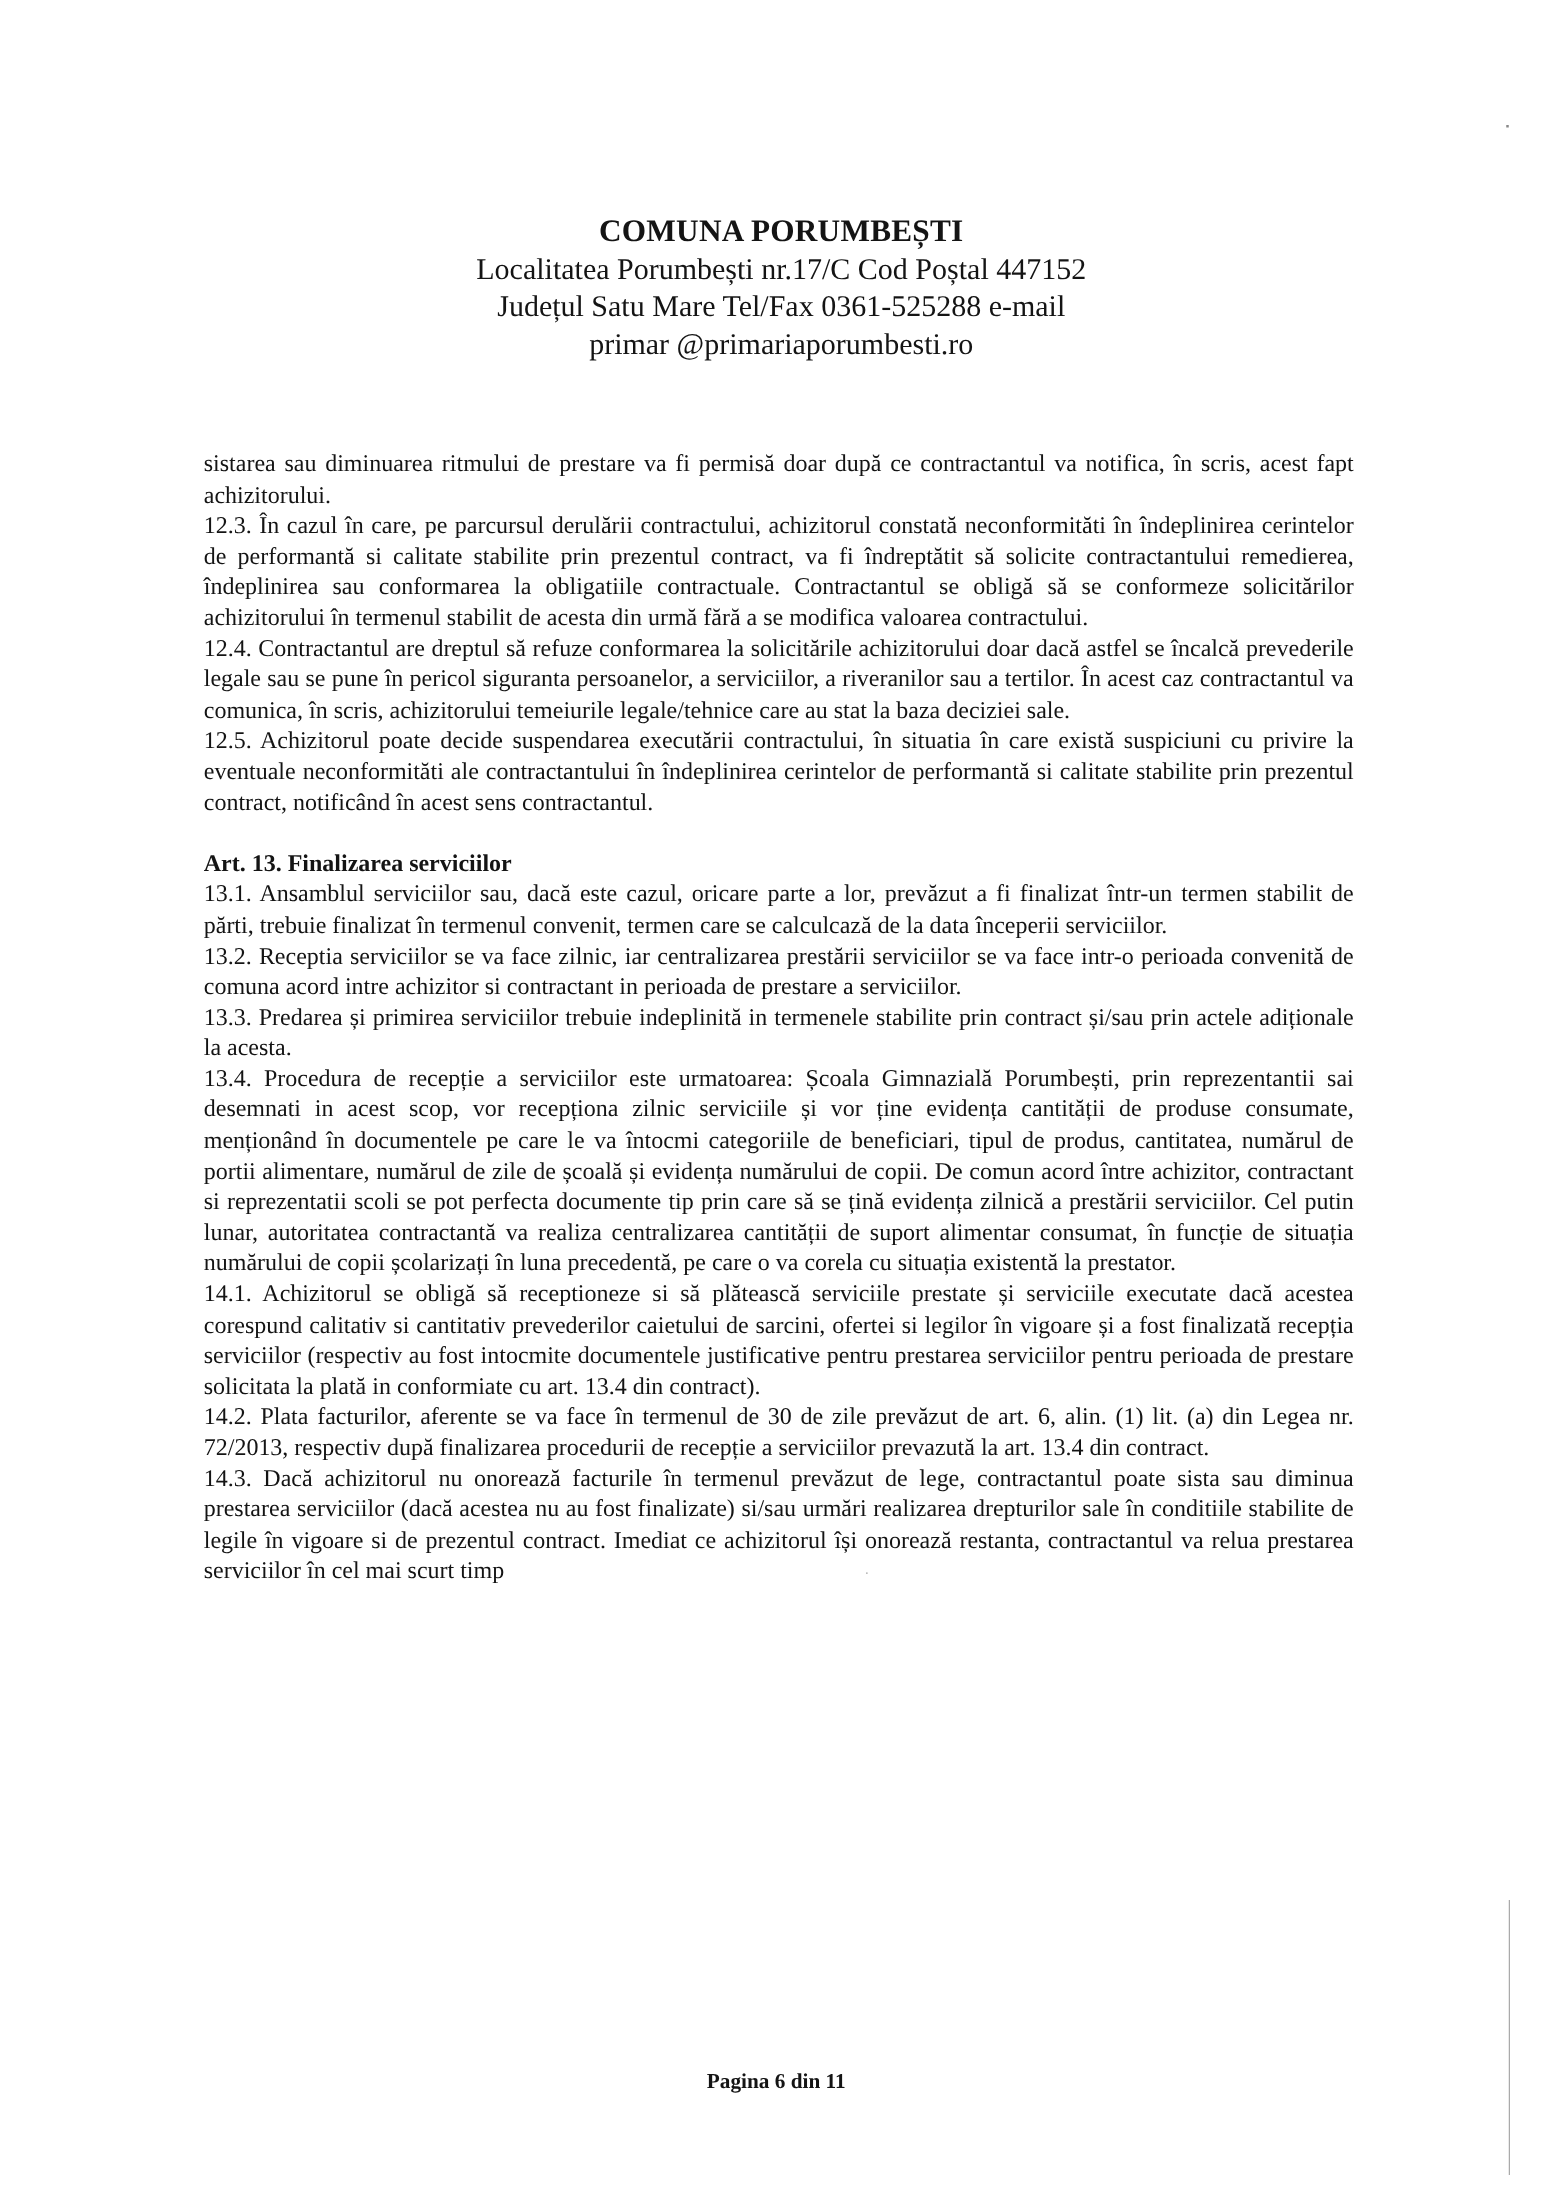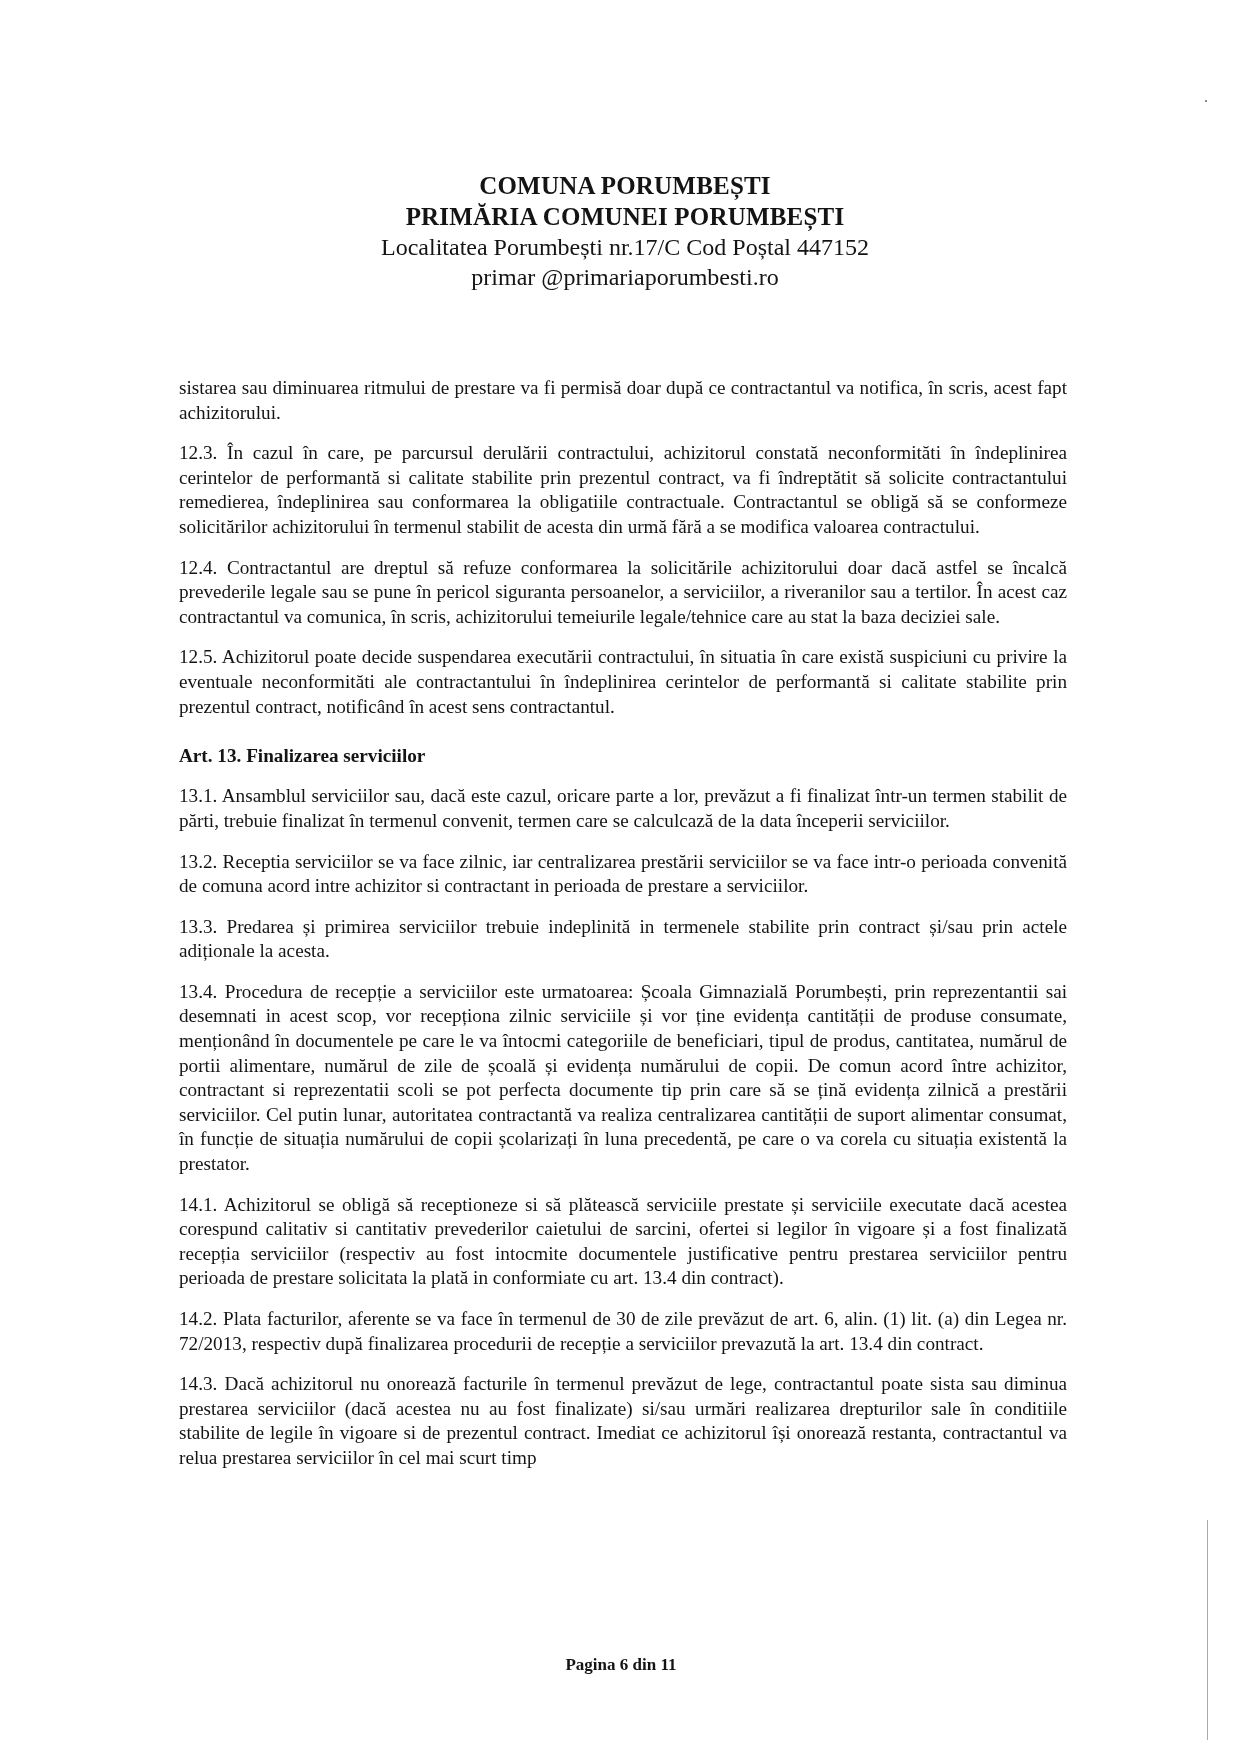--- a/index.html
+++ b/index.html
@@ -16,39 +16,39 @@
     font-weight: bold; font-size: 25px; line-height: 31px; letter-spacing: 0.2px;
   }
   .header .l3, .header .l4, .header .l5 {
     font-size: 24px; line-height: 30px;
   }
   .header .l5 { }
   .body {
     position: absolute; left: 163px; top: 360px; width: 920px;
     font-size: 19.2px; line-height: 24.6px; text-align: justify;
   }
-  .body p { margin: 16px; }
+  .body p { margin: 0; }
   .body .art-title { font-weight: bold; margin-top: 24.6px; }
   .footer {
     position: absolute; left: 0; top: 1655px; width: 1242px; text-align: center;
     font-size: 17px;
     font-weight: bold;
   }
   .speck { position: absolute; background: #888; width: 2px; height: 2px; }
   .edge-mark { position: absolute; right: 6px; width: 1px; background: #aaa; }
 </style>
 </head>
 <body>
 
 <div class="page">
 
   <div class="header">
     <div class="l1">COMUNA PORUMBEȘTI</div>
-    <div class="l2">PRIMĂRIA COMUNEI  PORUMBEȘTI</div>
     <div class="l3">Localitatea Porumbești nr.17/C  Cod Poștal  447152</div>
+    <div class="l4">Județul Satu Mare Tel/Fax 0361-525288 e-mail</div>
     <div class="l5">primar @primariaporumbesti.ro</div>
   </div>
 
   <div class="body">
     <p>sistarea sau diminuarea ritmului de prestare va fi permisă doar după ce contractantul  va notifica, în scris, acest fapt achizitorului.</p>
     <p>12.3. În cazul în care, pe parcursul derulării contractului, achizitorul constată neconformităti în îndeplinirea cerintelor de performantă si calitate stabilite prin prezentul contract, va fi îndreptătit să solicite contractantului remedierea, îndeplinirea sau conformarea la obligatiile contractuale. Contractantul se obligă să se conformeze solicitărilor achizitorului în termenul stabilit de acesta din urmă fără a se modifica valoarea contractului.</p>
     <p>12.4. Contractantul are dreptul să refuze conformarea la solicitările achizitorului doar dacă astfel se încalcă prevederile legale sau se pune în pericol siguranta persoanelor, a serviciilor, a riveranilor sau a tertilor. În acest caz contractantul va comunica, în scris, achizitorului temeiurile legale/tehnice care au stat la baza deciziei sale.</p>
     <p>12.5. Achizitorul poate decide suspendarea executării contractului, în situatia în care există suspiciuni cu privire la eventuale neconformităti ale contractantului în îndeplinirea cerintelor de performantă si calitate stabilite prin prezentul contract, notificând în acest sens contractantul.</p>
 
     <p class="art-title">Art. 13. Finalizarea serviciilor</p>

